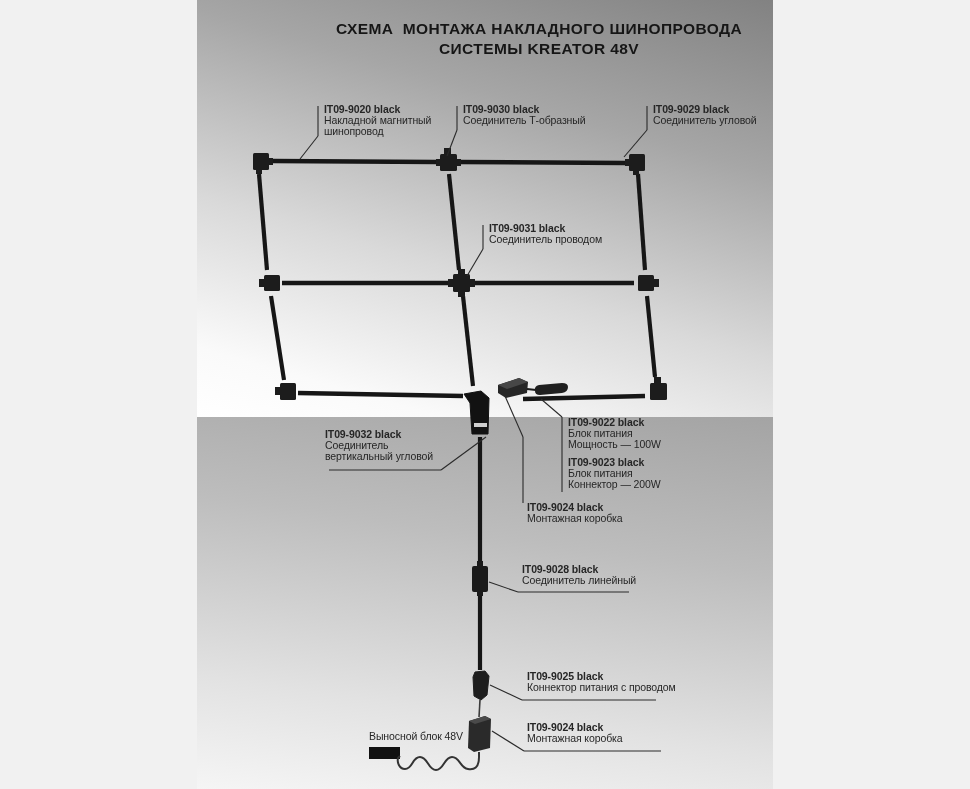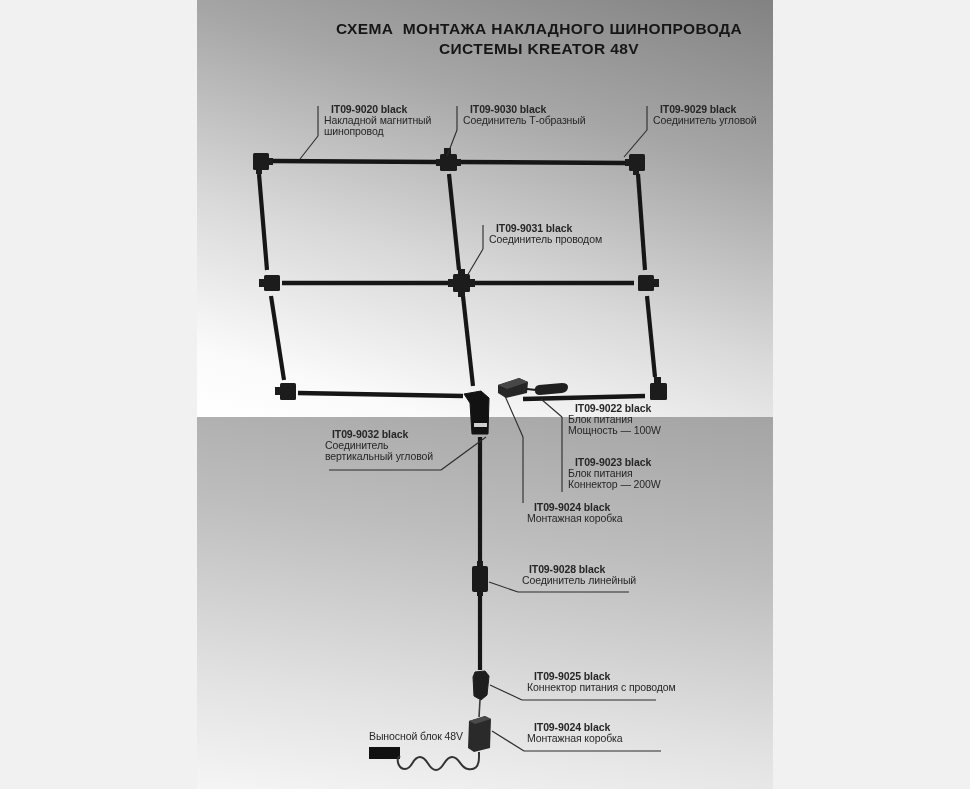--- a/index.html
+++ b/index.html
@@ -21,21 +21,21 @@
   svg.diagram{position:absolute;left:0;top:0;width:970px;height:789px;}
   .title{
     position:absolute;left:197px;top:19px;width:684px;text-align:center;
     font-size:15.5px;font-weight:700;color:#161616;line-height:20px;letter-spacing:.4px;
   }
   .title div{white-space:pre;}
   .label{
     position:absolute;font-size:10.5px;line-height:11.2px;letter-spacing:-.1px;
     color:#262626;white-space:nowrap;
   }
-  .label .pn{font-weight:700;display:block;margin-left:7px;}
+  .label .pn{font-weight:700;display:block;}
   .label span{display:block;}
 </style>
 </head>
 <body>
 
 <div class="stage">
 
   <div class="content-bg">
     <div class="zone-top"></div>
     <div class="zone-bottom"></div>
@@ -208,21 +208,21 @@
     <span class="pn">IT09-9031 black</span>
     <span>Соединитель проводом</span>
   </div>
 
   <div class="label" style="left:325px;top:429px">
     <span class="pn">IT09-9032 black</span>
     <span>Соединитель</span>
     <span>вертикальный угловой</span>
   </div>
 
-  <div class="label" style="left:568px;top:403px">
+  <div class="label" style="left:568px;top:417px">
     <span class="pn">IT09-9022 black</span>
     <span>Блок питания</span>
     <span>Мощность — 100W</span>
   </div>
 
   <div class="label" style="left:568px;top:457px">
     <span class="pn">IT09-9023 black</span>
     <span>Блок питания</span>
     <span>Коннектор — 200W</span>
   </div>

